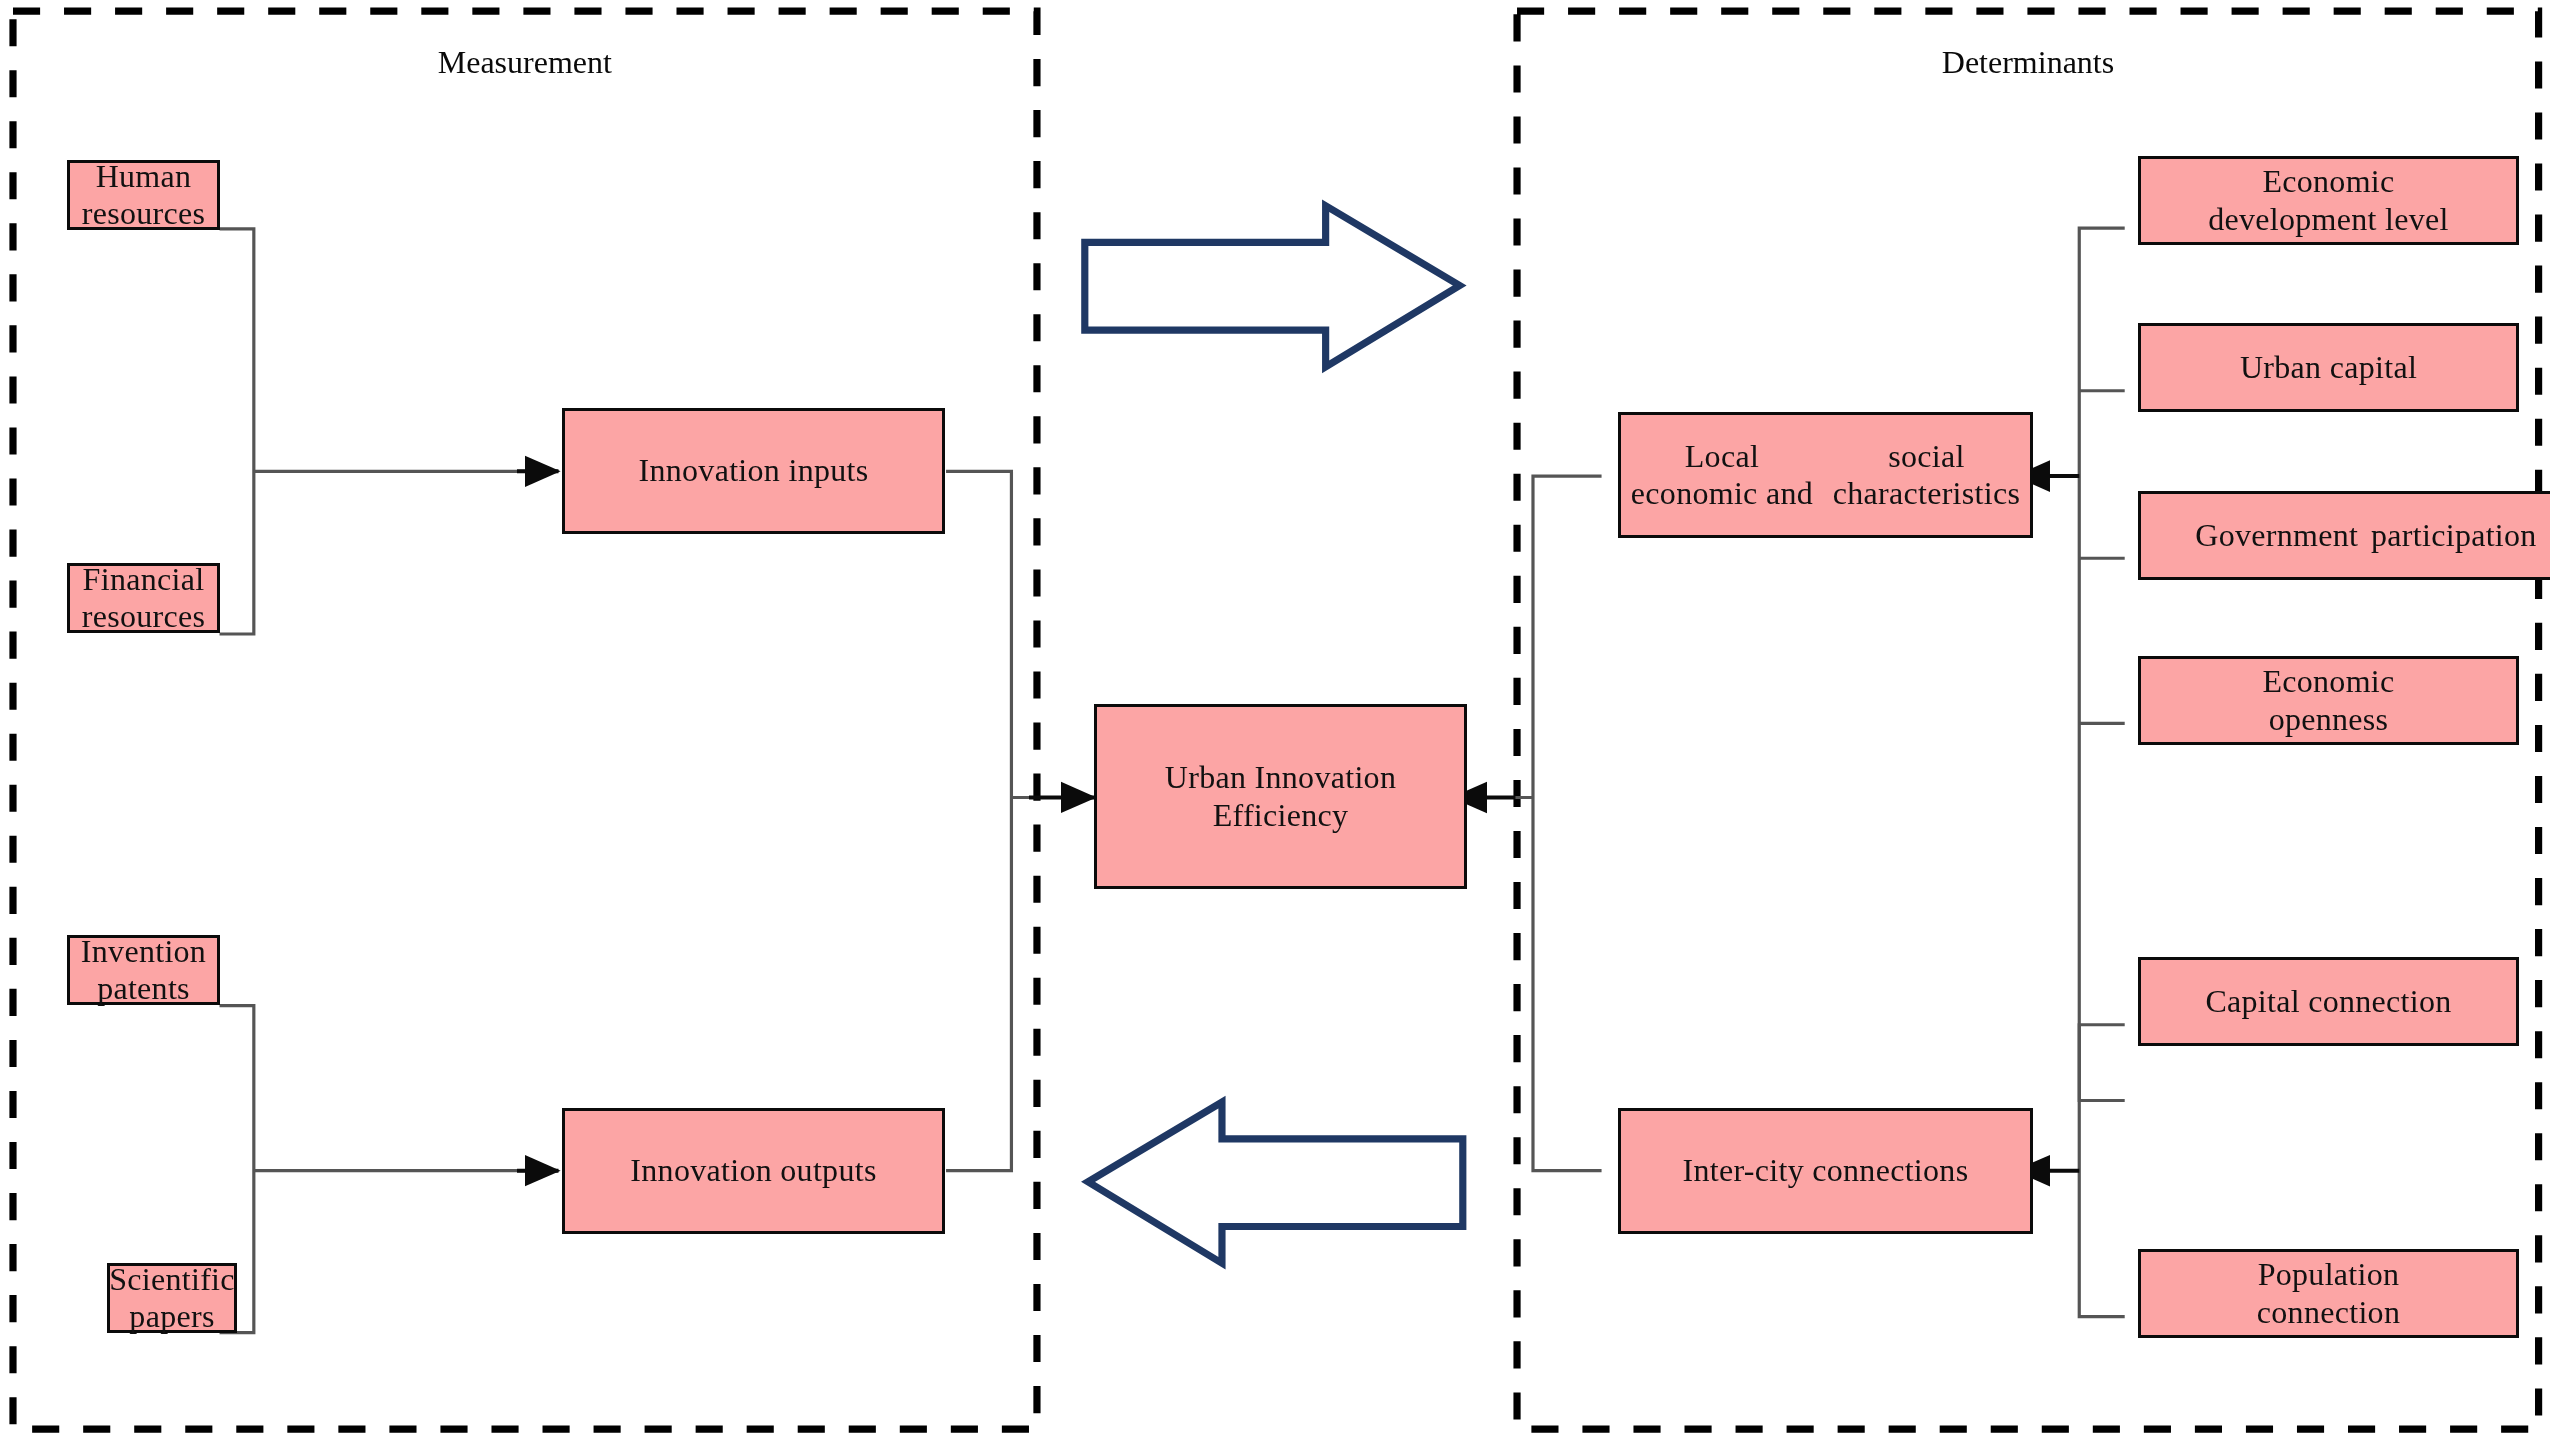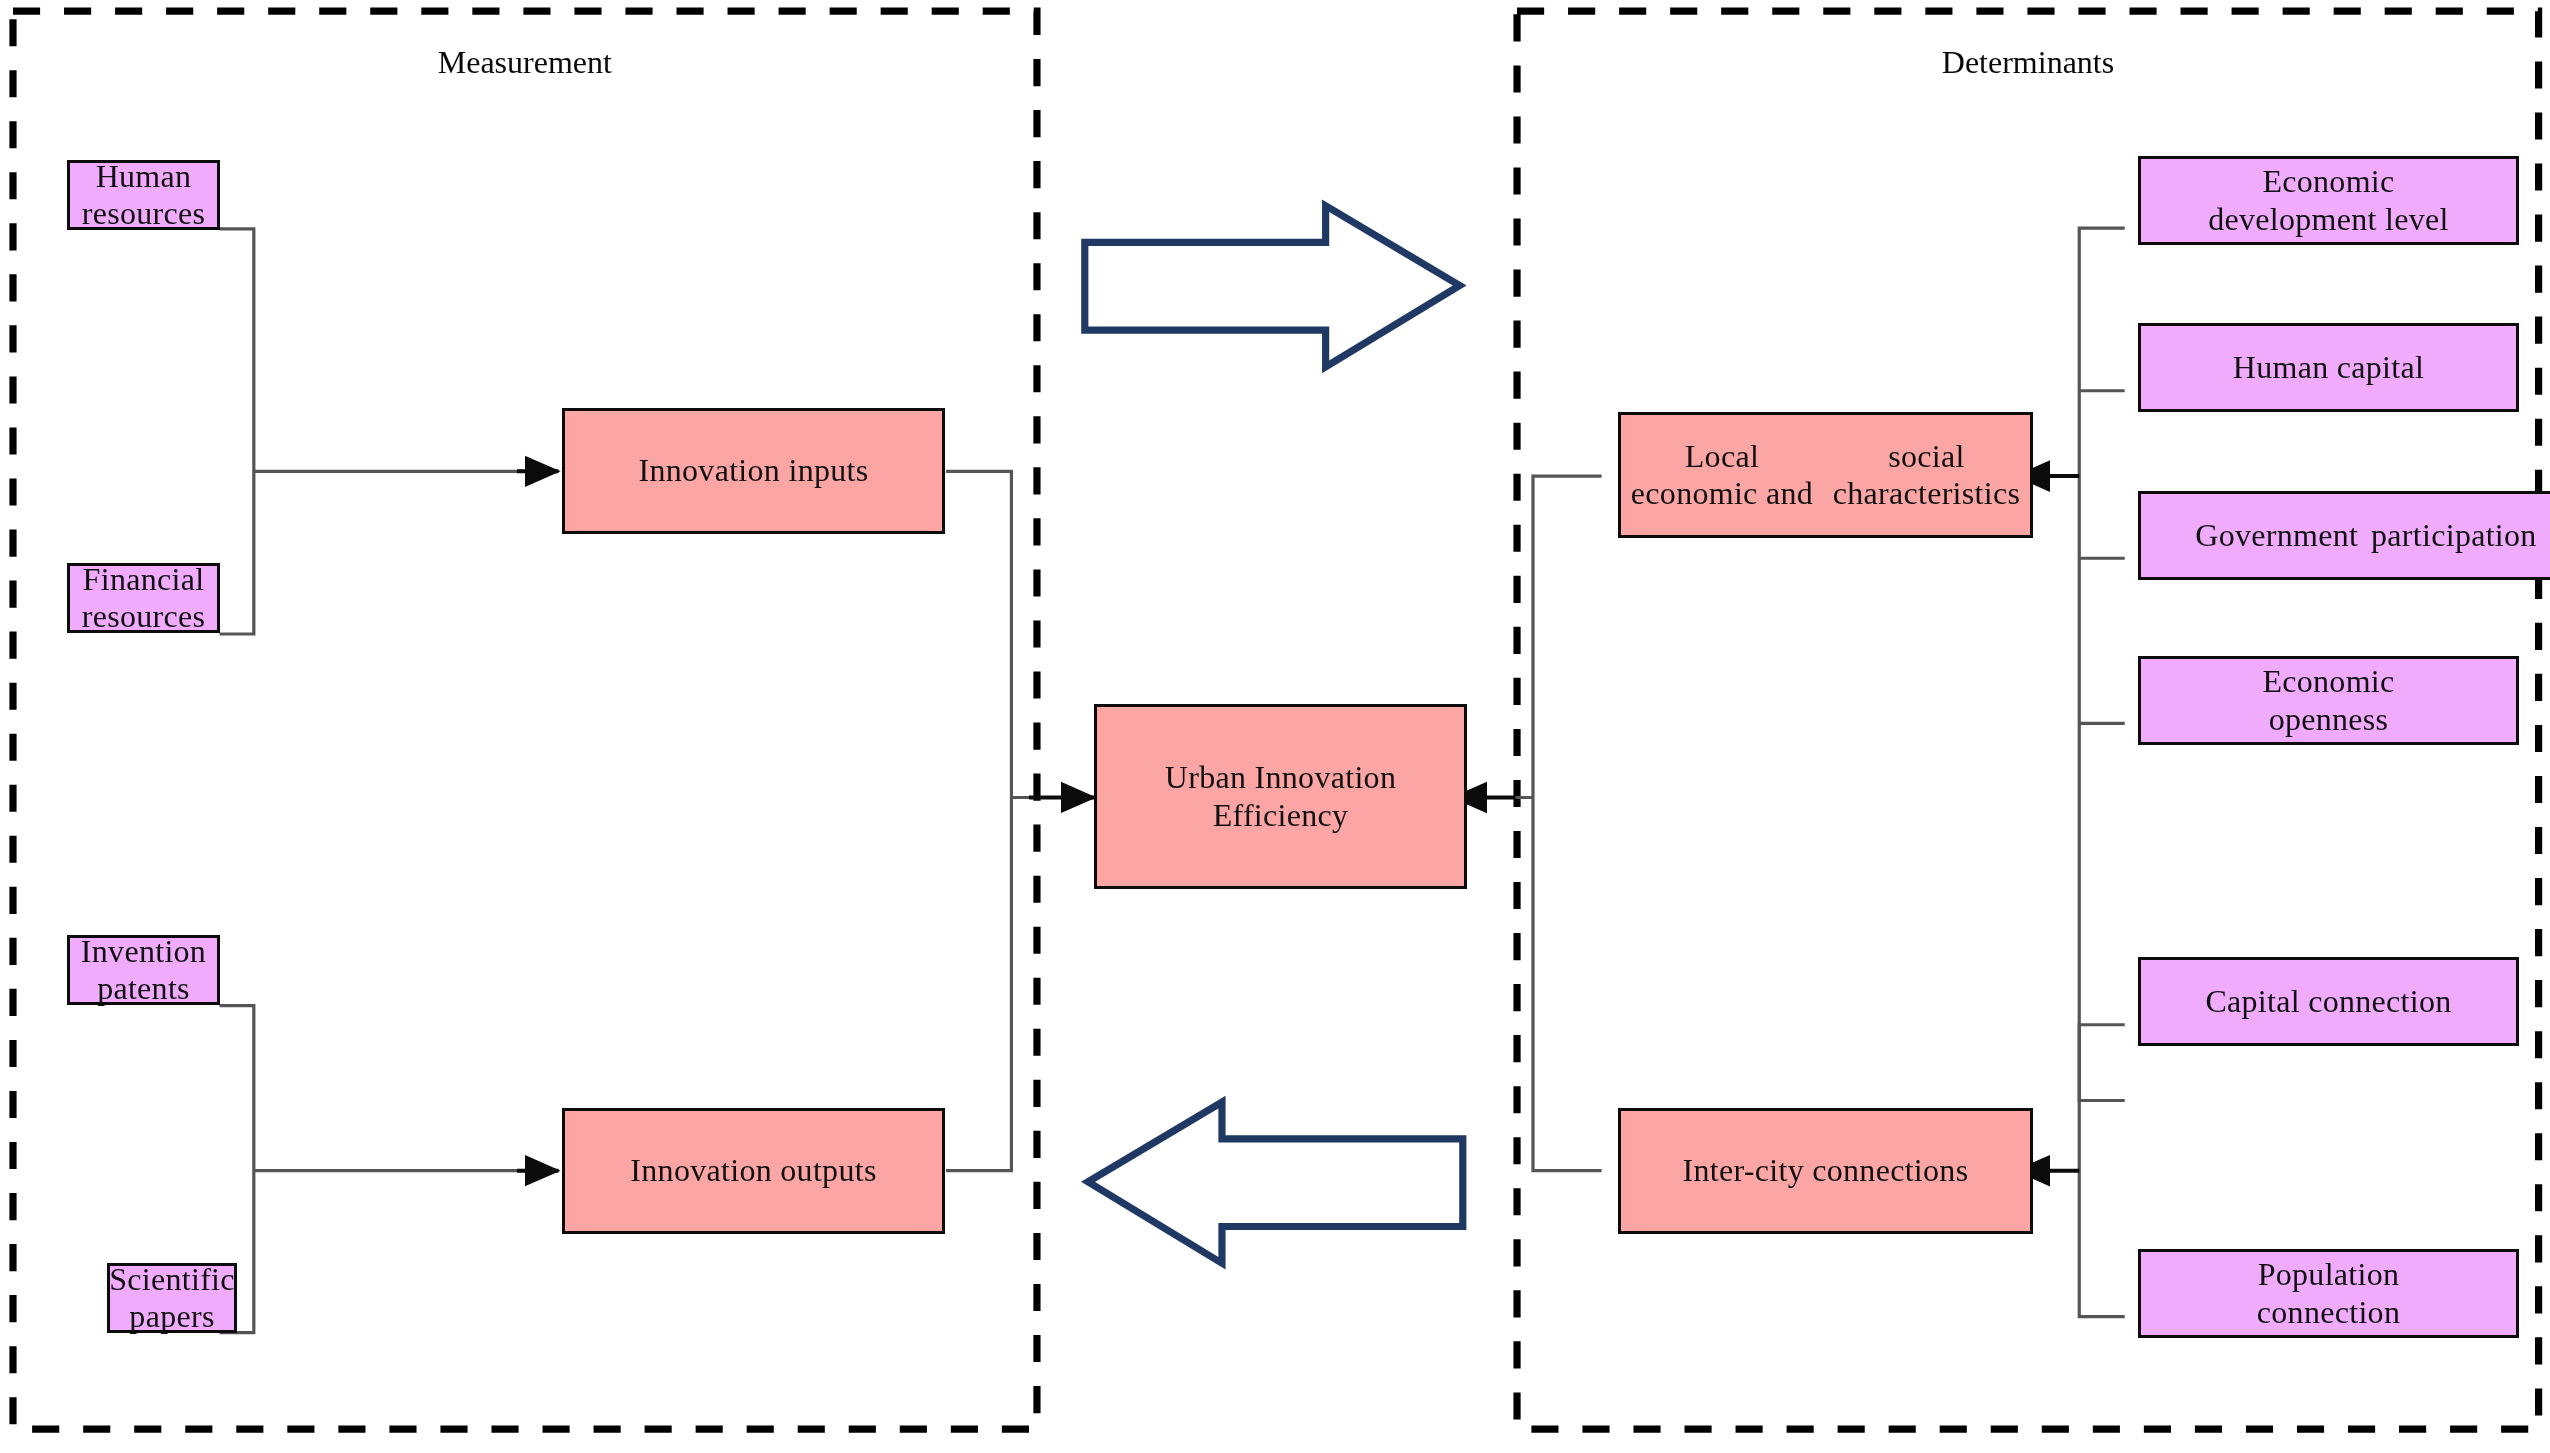--- a/index.html
+++ b/index.html
@@ -34,21 +34,21 @@
   .node {
     position: absolute;
     box-sizing: border-box;
     display: flex;
     align-items: center;
     justify-content: center;
     text-align: center;
     color: #111111;
     line-height: 1.16;
     border: 3.2px solid #0b0b0b;
-    background: #f0abfc;
+    background: #fca5a5;
     font-size: 32px;
     letter-spacing: 0.3px;
   }
   .node.shaded {
     background: #fca5a5;
   }
   .node .label {
     display: block;
     padding: 0 6.4px;
   }
@@ -152,21 +152,21 @@
   <div class="node shaded" style="left:1618px; top:1108px; width:415px; height:126px;">
     <span class="label">Inter-city connections</span>
   </div>
 
   <div class="node" style="left:2138px; top:156px; width:381px; height:89px; flex-direction:column;">
     <span class="label">Economic</span>
     <span class="label">development level</span>
   </div>
 
   <div class="node" style="left:2138px; top:323px; width:381px; height:89px;">
-    <span class="label">Human capital</span>
+    <span class="label">Urban capital</span>
   </div>
 
   <div class="node" style="left:2138px; top:491px; width:456px; height:89px; flex-direction:row;">
     <span class="label">Government</span>
     <span class="label">participation</span>
   </div>
 
   <div class="node" style="left:2138px; top:656px; width:381px; height:89px; flex-direction:column;">
     <span class="label">Economic</span>
     <span class="label">openness</span>

